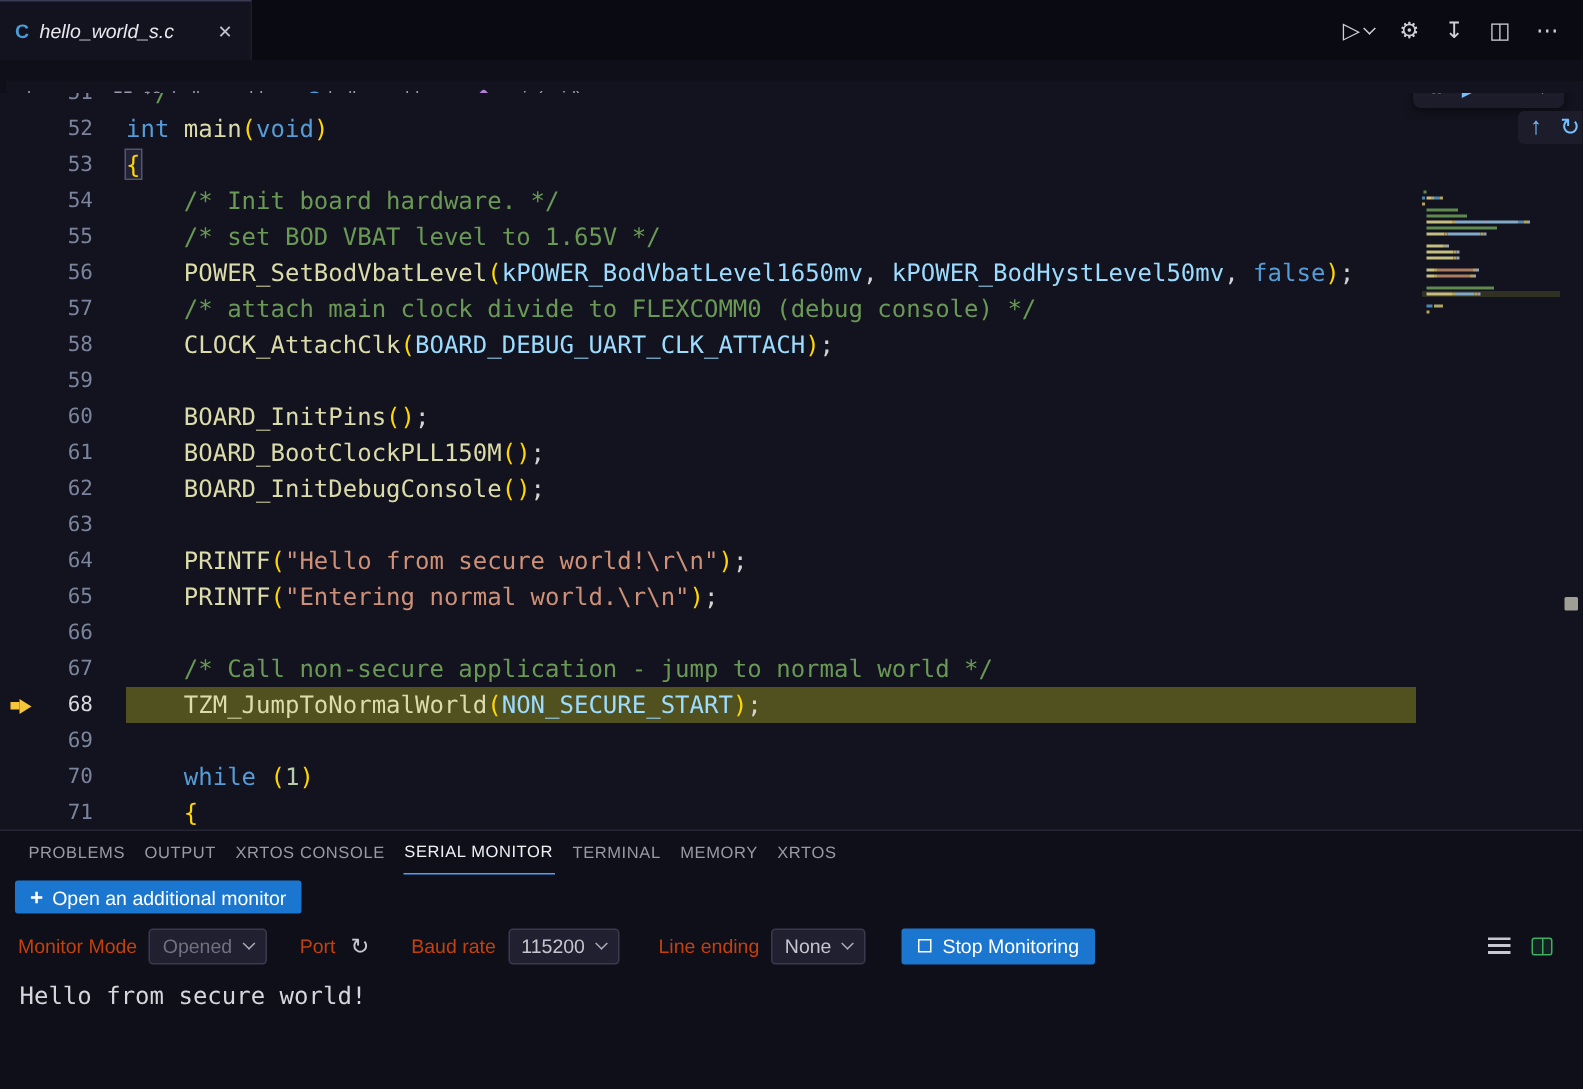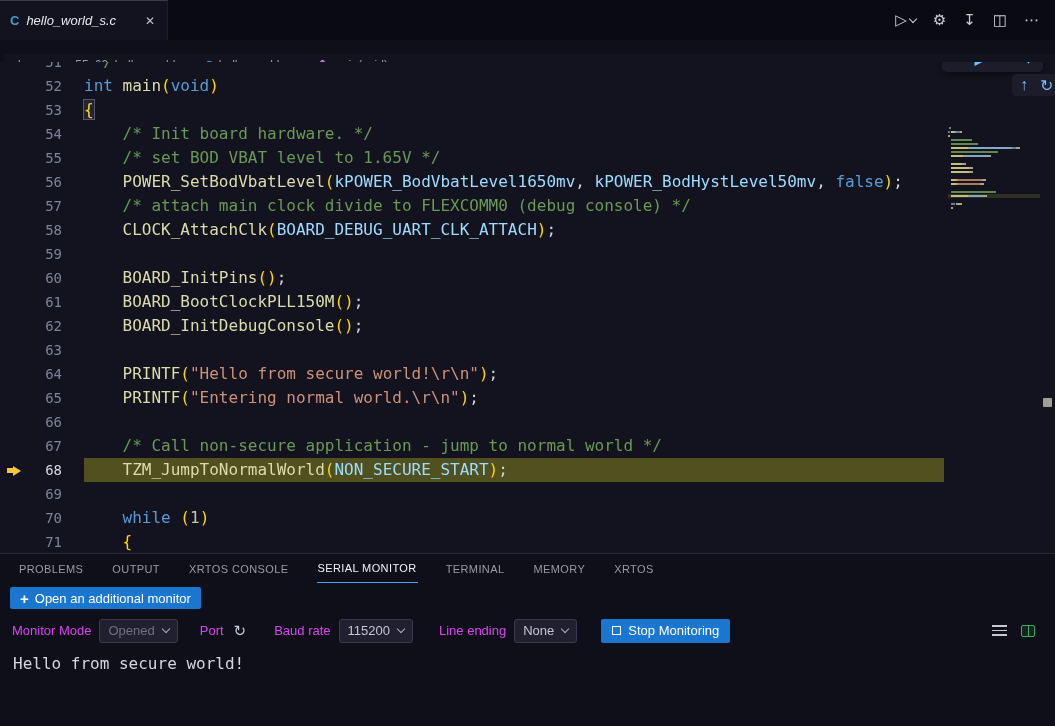--- a/index.html
+++ b/index.html
@@ -70,33 +70,33 @@
             gap:12px; padding:0 10px; box-shadow:0 2px 6px rgba(0,0,0,.5); z-index:5; }
   .dbgbar .drag { color:#8b8b9c; font-size:13px; cursor:grab; }
   .dbg-ic { color:#75beff; font-size:16px; cursor:pointer; }
   .dbgbar2 { position:absolute; left:1012px; top:12px; height:22px; background:#1c1c2a;
              border-radius:4px; display:flex; align-items:center; gap:12px; padding:0 8px;
              z-index:5; }
 
   
   .panel { position:absolute; left:0; top:553px; width:1055px; height:173px;
            background:#0f0f1a; border-top:1px solid #262637; }
-  .ptabs { display:flex; gap:27px; padding-left:18px; height:29px; align-items:center; }
+  .ptabs { display:flex; gap:11px; padding-left:18px; height:29px; align-items:center; }
   .ptab { font-size:11px; letter-spacing:.4px; color:#9a9aa5; cursor:pointer;
           padding:8px 1px; }
   .ptab.active { color:#f0f0f4; border-bottom:1px solid #4aa3ff; }
 
   .open-btn { display:inline-flex; align-items:center; gap:6px; margin:4px 0 2px 10px;
               height:22px; padding:0 10px; background:#1b76cf; color:#fff; font-size:13px;
               border:none; border-radius:2px; cursor:pointer; font-family:inherit; }
   .open-btn .plus { font-size:15px; font-weight:bold; }
 
   .controls { display:flex; align-items:center; gap:8px; padding:5px 10px 0 12px;
               height:34px; font-size:13px; }
-  .lbl { color:#d946ef; white-space:nowrap; }
+  .lbl { color:#c2410c; white-space:nowrap; }
   .select { display:inline-flex; align-items:center; justify-content:space-between;
             gap:8px; background:#202030; border:1px solid #3a3a4e; border-radius:3px;
             height:24px; padding:0 8px; color:#c6c6d0; cursor:pointer; white-space:nowrap; }
   .select.disabled { color:#70707e; }
   .chev { width:6px; height:6px; border-right:1.4px solid #aeaeba;
           border-bottom:1.4px solid #aeaeba; transform:rotate(45deg); margin-top:-3px;
           flex:0 0 auto; }
   .refresh { color:#c8c8d2; font-size:15px; cursor:pointer; padding:0 2px; }
   .gap { width:6px; } .gap-lg { width:10px; }
   .stop-btn { display:inline-flex; align-items:center; gap:7px; height:24px;

